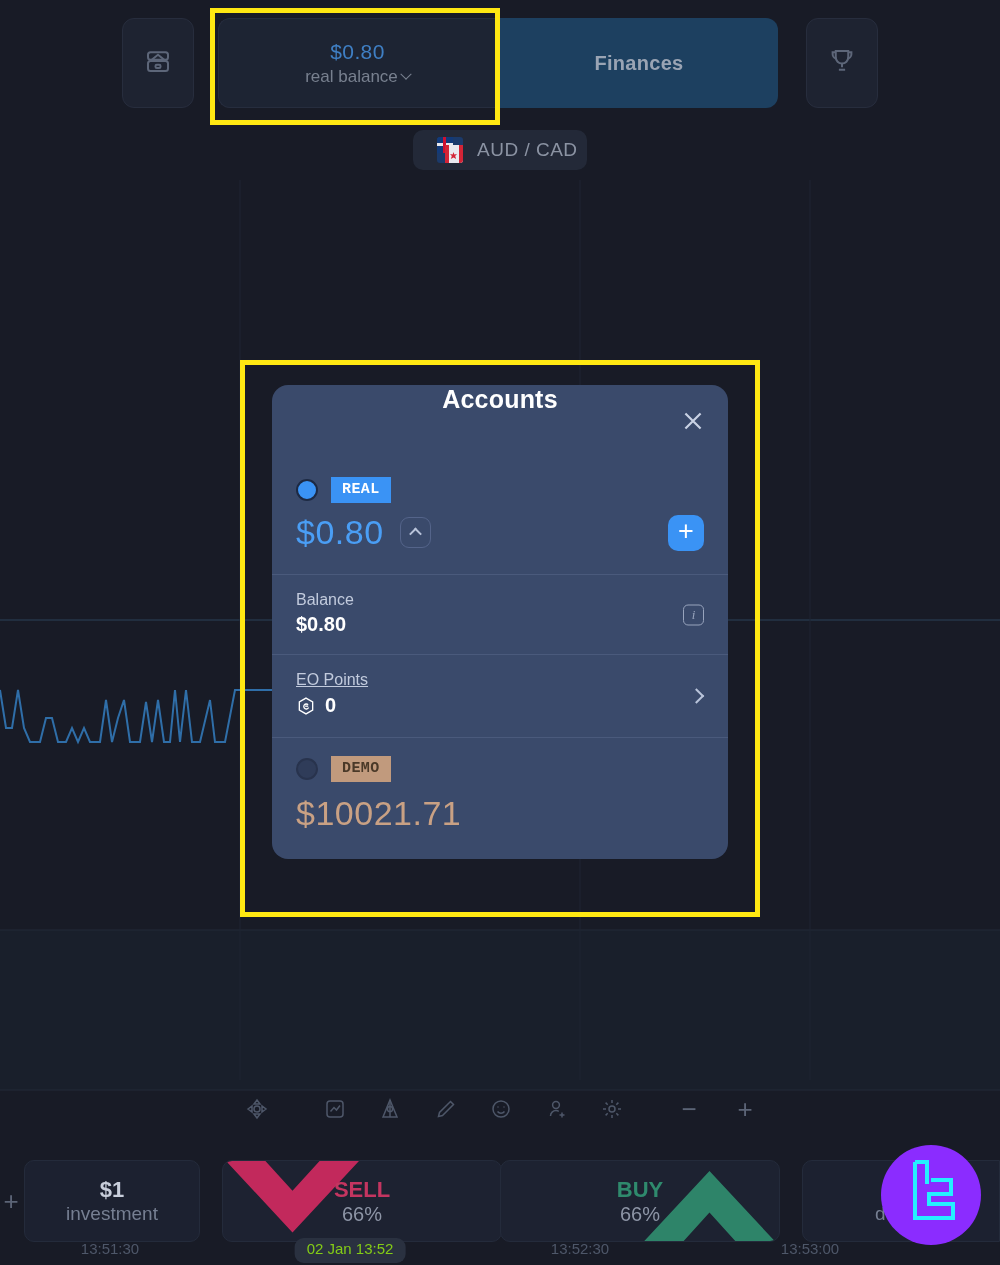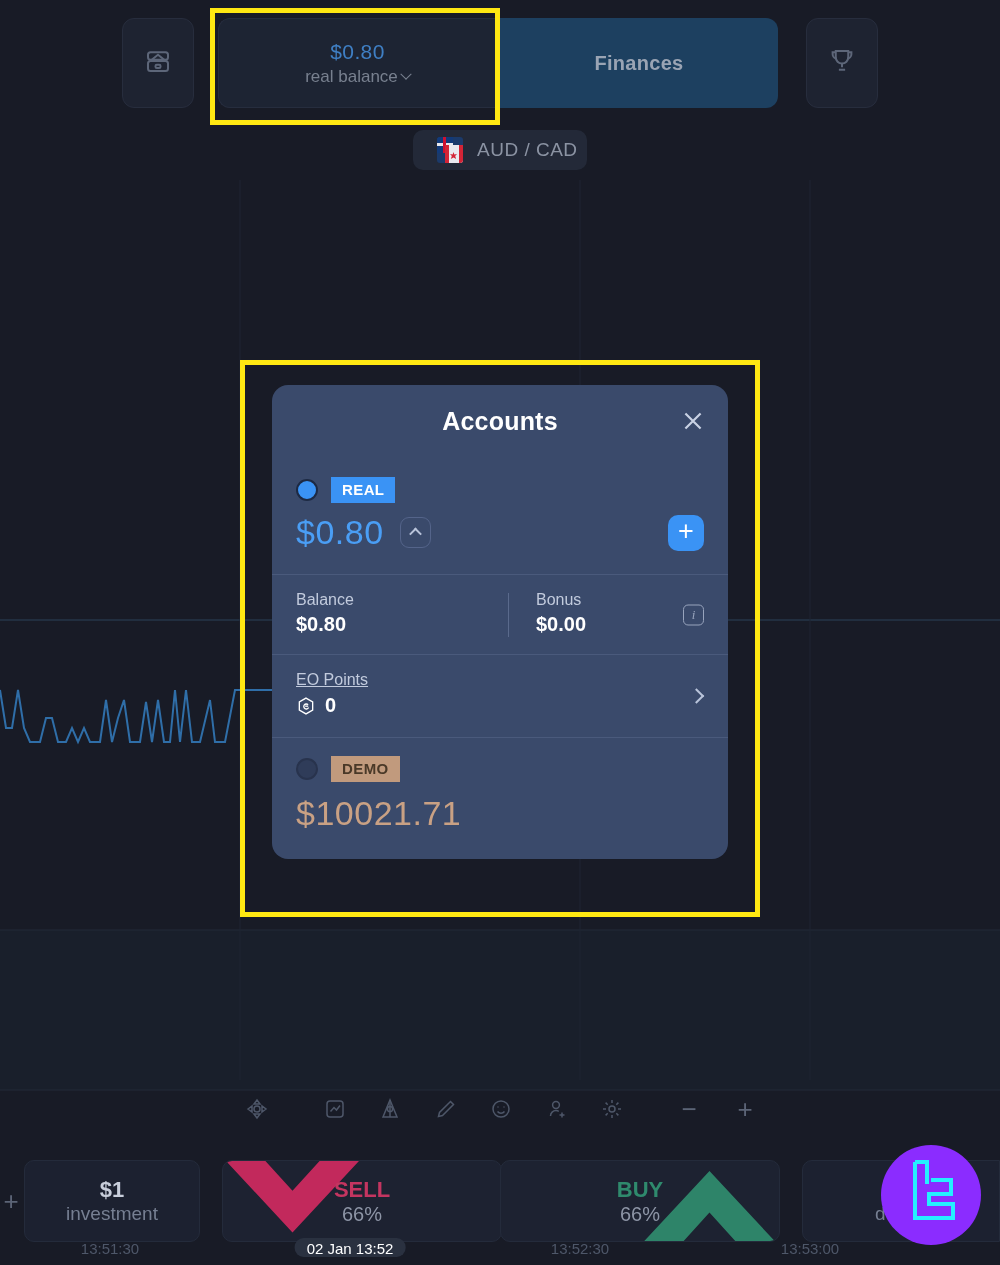--- a/index.html
+++ b/index.html
@@ -152,21 +152,21 @@
     left: 272px; top: 385px;
     width: 456px;
     background: #3a4a6b;
     border-radius: 16px;
     z-index: 6;
     overflow: hidden;
   }
   .modal-head {
     position: relative;
     height: 72px;
-    display: flex; align-items: center; justify-content: center;
+    display: flex; justify-content: center;
   }
   .modal-title {
     font-size: 25px; font-weight: bold; color: #ffffff;
     letter-spacing: .2px;
   }
   .modal-close {
     position: absolute; right: 22px; top: 50%;
     transform: translateY(-50%);
     width: 26px; height: 26px;
   }
@@ -184,20 +184,21 @@
     background: #2f3c59;
     display: flex; align-items: center; justify-content: center;
     flex: none;
   }
   .radio.on { background: #3a93f5; border-color: #1d2a44; }
   .tag {
     font-size: 15px; font-weight: bold;
     border-radius: 0;
     padding: 4px 11px 5px;
     letter-spacing: .4px;
+    font-family: Liberation Mono, monospace;
   }
   .tag.real { background: #3a93f5; color: #ffffff; }
   .tag.demo { background: #c19a7d; color: #4a3928; }
 
   .acct-amountrow {
     display: flex; align-items: center;
     padding: 10px 0 22px;
   }
   .acct-amount {
     font-size: 34px; color: #4a9ef5;
@@ -344,23 +345,23 @@
     z-index: 3;
   }
   .tick {
     position: absolute; top: 0;
     font-size: 15px; color: #4e5769;
     transform: translateX(-50%);
   }
   .tick.pill {
     background: #2a3140;
     border-radius: 9px;
-    padding: 2px 12px 0;
+    padding: 2px 12px 6px;
     top: -2px;
-    color: #ffffff;
+    color: #84cc16;
   }
 
   
   .watermark {
     position: absolute;
     left: 881px; top: 1145px;
     width: 100px; height: 100px;
     border-radius: 50%;
     background: #8b2cff;
     z-index: 10;
@@ -467,24 +468,20 @@
       </div>
     </div>
 
     <div class="divider"></div>
 
     <div class="detail-row">
       <div class="detail-cell">
         <div class="detail-label">Balance</div>
         <div class="detail-value">$0.80</div>
       </div>
-      <div class="detail-cell sep">
-        <div class="detail-label">Bonus</div>
-        <div class="detail-value">$0.00</div>
-      </div>
       <div class="info-icon">i</div>
     </div>
 
     <div class="divider"></div>
 
     <div class="eo-row">
       <div>
         <div class="eo-label">EO Points</div>
         <div class="eo-value">
           <span class="eo-hex">

